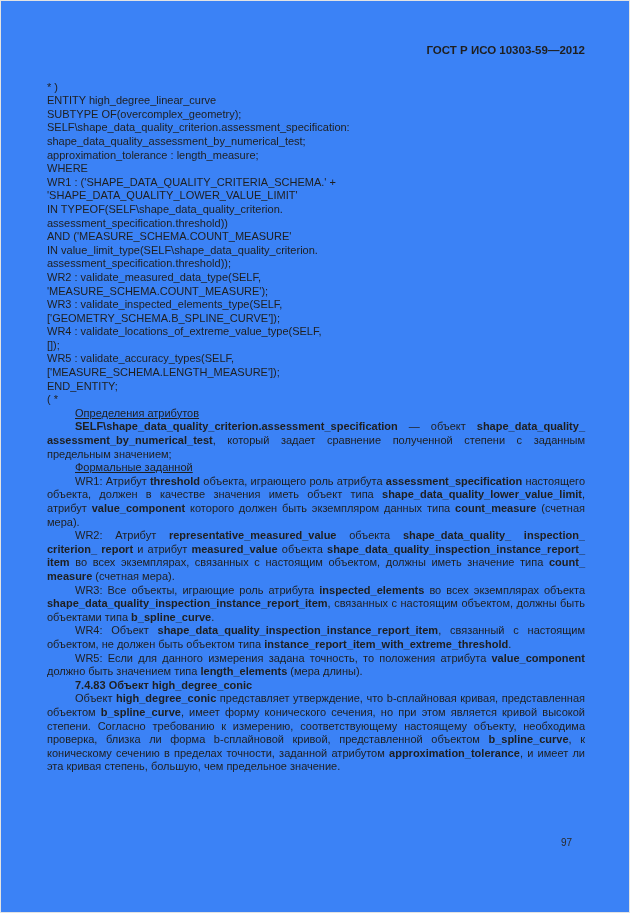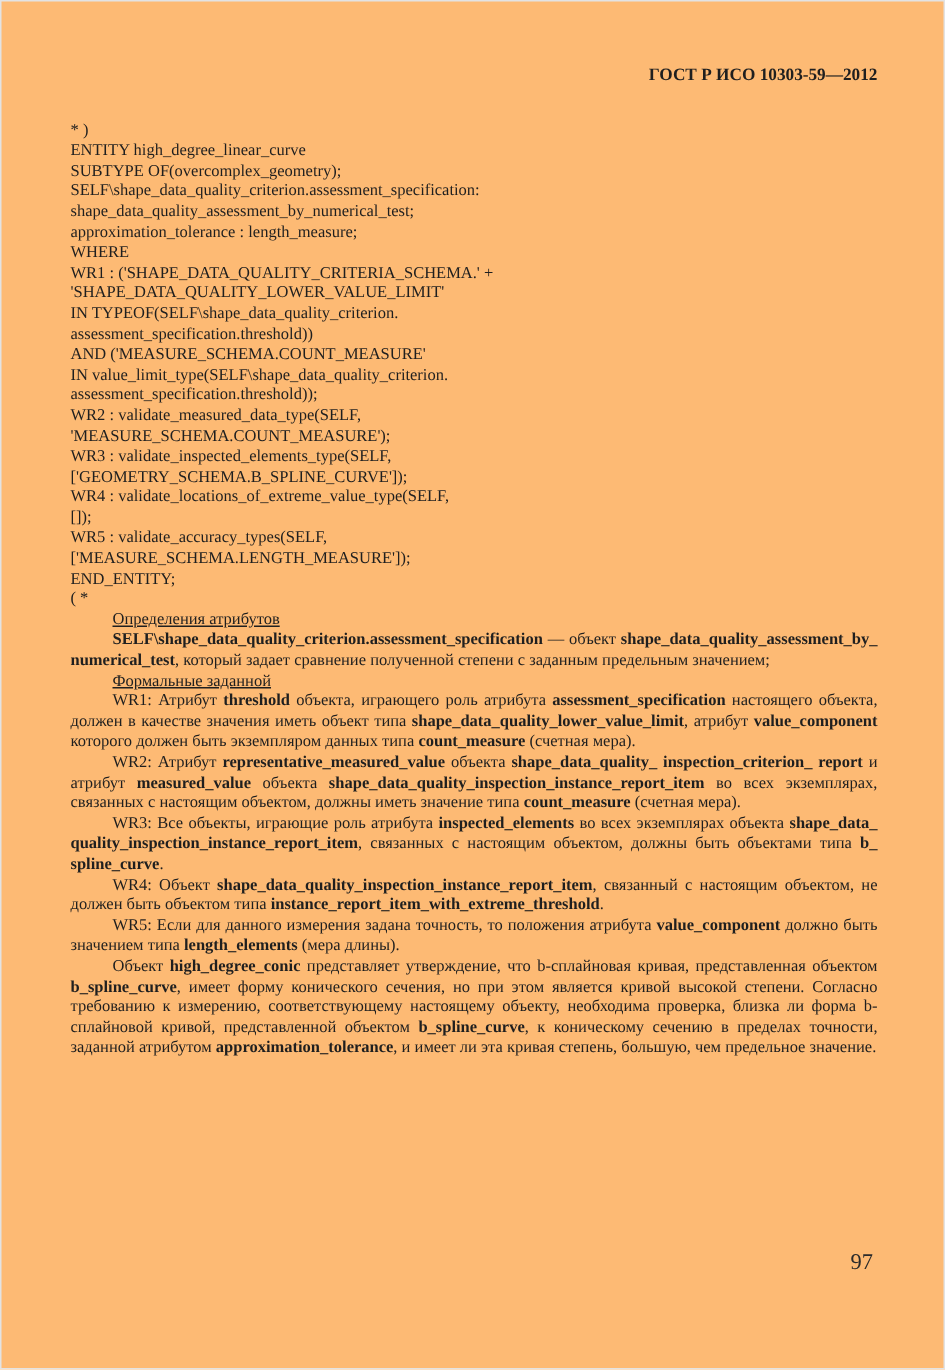--- a/index.html
+++ b/index.html
@@ -5,24 +5,24 @@
   html, body {
     margin: 0;
     padding: 0;
     background: #ffffff;
   }
   .page {
     position: relative;
     width: 630px;
     height: 913px;
     box-sizing: border-box;
-    background: #fdba74;
+    background: #3b82f6;
     border: 1px solid #e3e3e3;
     color: #1f1f1f;
-    font-family: Liberation Serif, serif;
+    font-family: Liberation Sans, sans-serif;
     font-size: 11px;
     line-height: 13.6px;
     padding: 43px 44px 0 46px;
   }
   .header-row {
     text-align: right;
     font-weight: bold;
     font-size: 11.5px;
     margin-bottom: 23px;
   }
@@ -49,23 +49,23 @@
     margin: 0;
     font-weight: bold;
     text-indent: 28px;
     font-size: 11px;
   }
   .b {
     font-weight: bold;
   }
   .page-number {
     position: absolute;
-    right: 47px;
+    right: 57px;
     top: 835px;
-    font-size: 15px;
+    font-size: 10px;
     color: #2a2a2a;
   }
 </style>
 </head>
 <body>
 
 <div class="page">
 
   <div class="header-row">
     <span>ГОСТ Р ИСО 10303-59—2012</span>
@@ -108,20 +108,21 @@
     <div class="heading-u">
       <span class="u">Формальные заданной</span>
     </div>
 
     <p class="para"><span>WR1: Атрибут </span><span class="b">threshold</span><span> объекта, играющего роль атрибута </span><span class="b">assessment_​specification</span><span> настоящего объекта, должен в качестве значения иметь объект типа </span><span class="b">shape_​data_​quality_​lower_​value_​limit</span><span>, атрибут </span><span class="b">value_​component</span><span> которого должен быть экземпляром данных типа </span><span class="b">count_​measure</span><span> (счетная мера).</span></p>
     <p class="para"><span>WR2: Атрибут </span><span class="b">representative_​measured_​value</span><span> объекта </span><span class="b">shape_​data_​quality_​ inspection_​criterion_​ report</span><span> и атрибут </span><span class="b">measured_​value</span><span> объекта </span><span class="b">shape_​data_​quality_​inspection_​instance_​report_​item</span><span> во всех экземплярах, связанных с настоящим объектом, должны иметь значение типа </span><span class="b">count_​measure</span><span> (счетная мера).</span></p>
     <p class="para"><span>WR3: Все объекты, играющие роль атрибута </span><span class="b">inspected_​elements</span><span> во всех экземплярах объекта </span><span class="b">shape_​data_​quality_​inspection_​instance_​report_​item</span><span>, связанных с настоящим объектом, должны быть объектами типа </span><span class="b">b_​spline_​curve</span><span>.</span></p>
     <p class="para"><span>WR4: Объект </span><span class="b">shape_​data_​quality_​inspection_​instance_​report_​item</span><span>, связанный с настоящим объектом, не должен быть объектом типа </span><span class="b">instance_​report_​item_​with_​extreme_​threshold</span><span>.</span></p>
     <p class="para"><span>WR5: Если для данного измерения задана точность, то положения атрибута </span><span class="b">value_​component</span><span> должно быть значением типа </span><span class="b">length_​elements</span><span> (мера длины).</span></p>
 
+    <div class="section-heading"><span class="b">7.4.83 Объект high_​degree_​conic</span></div>
 
     <p class="para"><span>Объект </span><span class="b">high_​degree_​conic</span><span> представляет утверждение, что b-сплайновая кривая, представленная объектом </span><span class="b">b_​spline_​curve</span><span>, имеет форму конического сечения, но при этом является кривой высокой степени. Согласно требованию к измерению, соответствующему настоящему объекту, необходима проверка, близка ли форма b-сплайновой кривой, представленной объектом </span><span class="b">b_​spline_​curve</span><span>, к коническому сечению в пределах точности, заданной атрибутом </span><span class="b">approximation_​tolerance</span><span>, и имеет ли эта кривая степень, большую, чем предельное значение.</span></p>
 
   </div>
 
   <div class="page-number">97</div>
 
 </div>
 
 </body></html>

